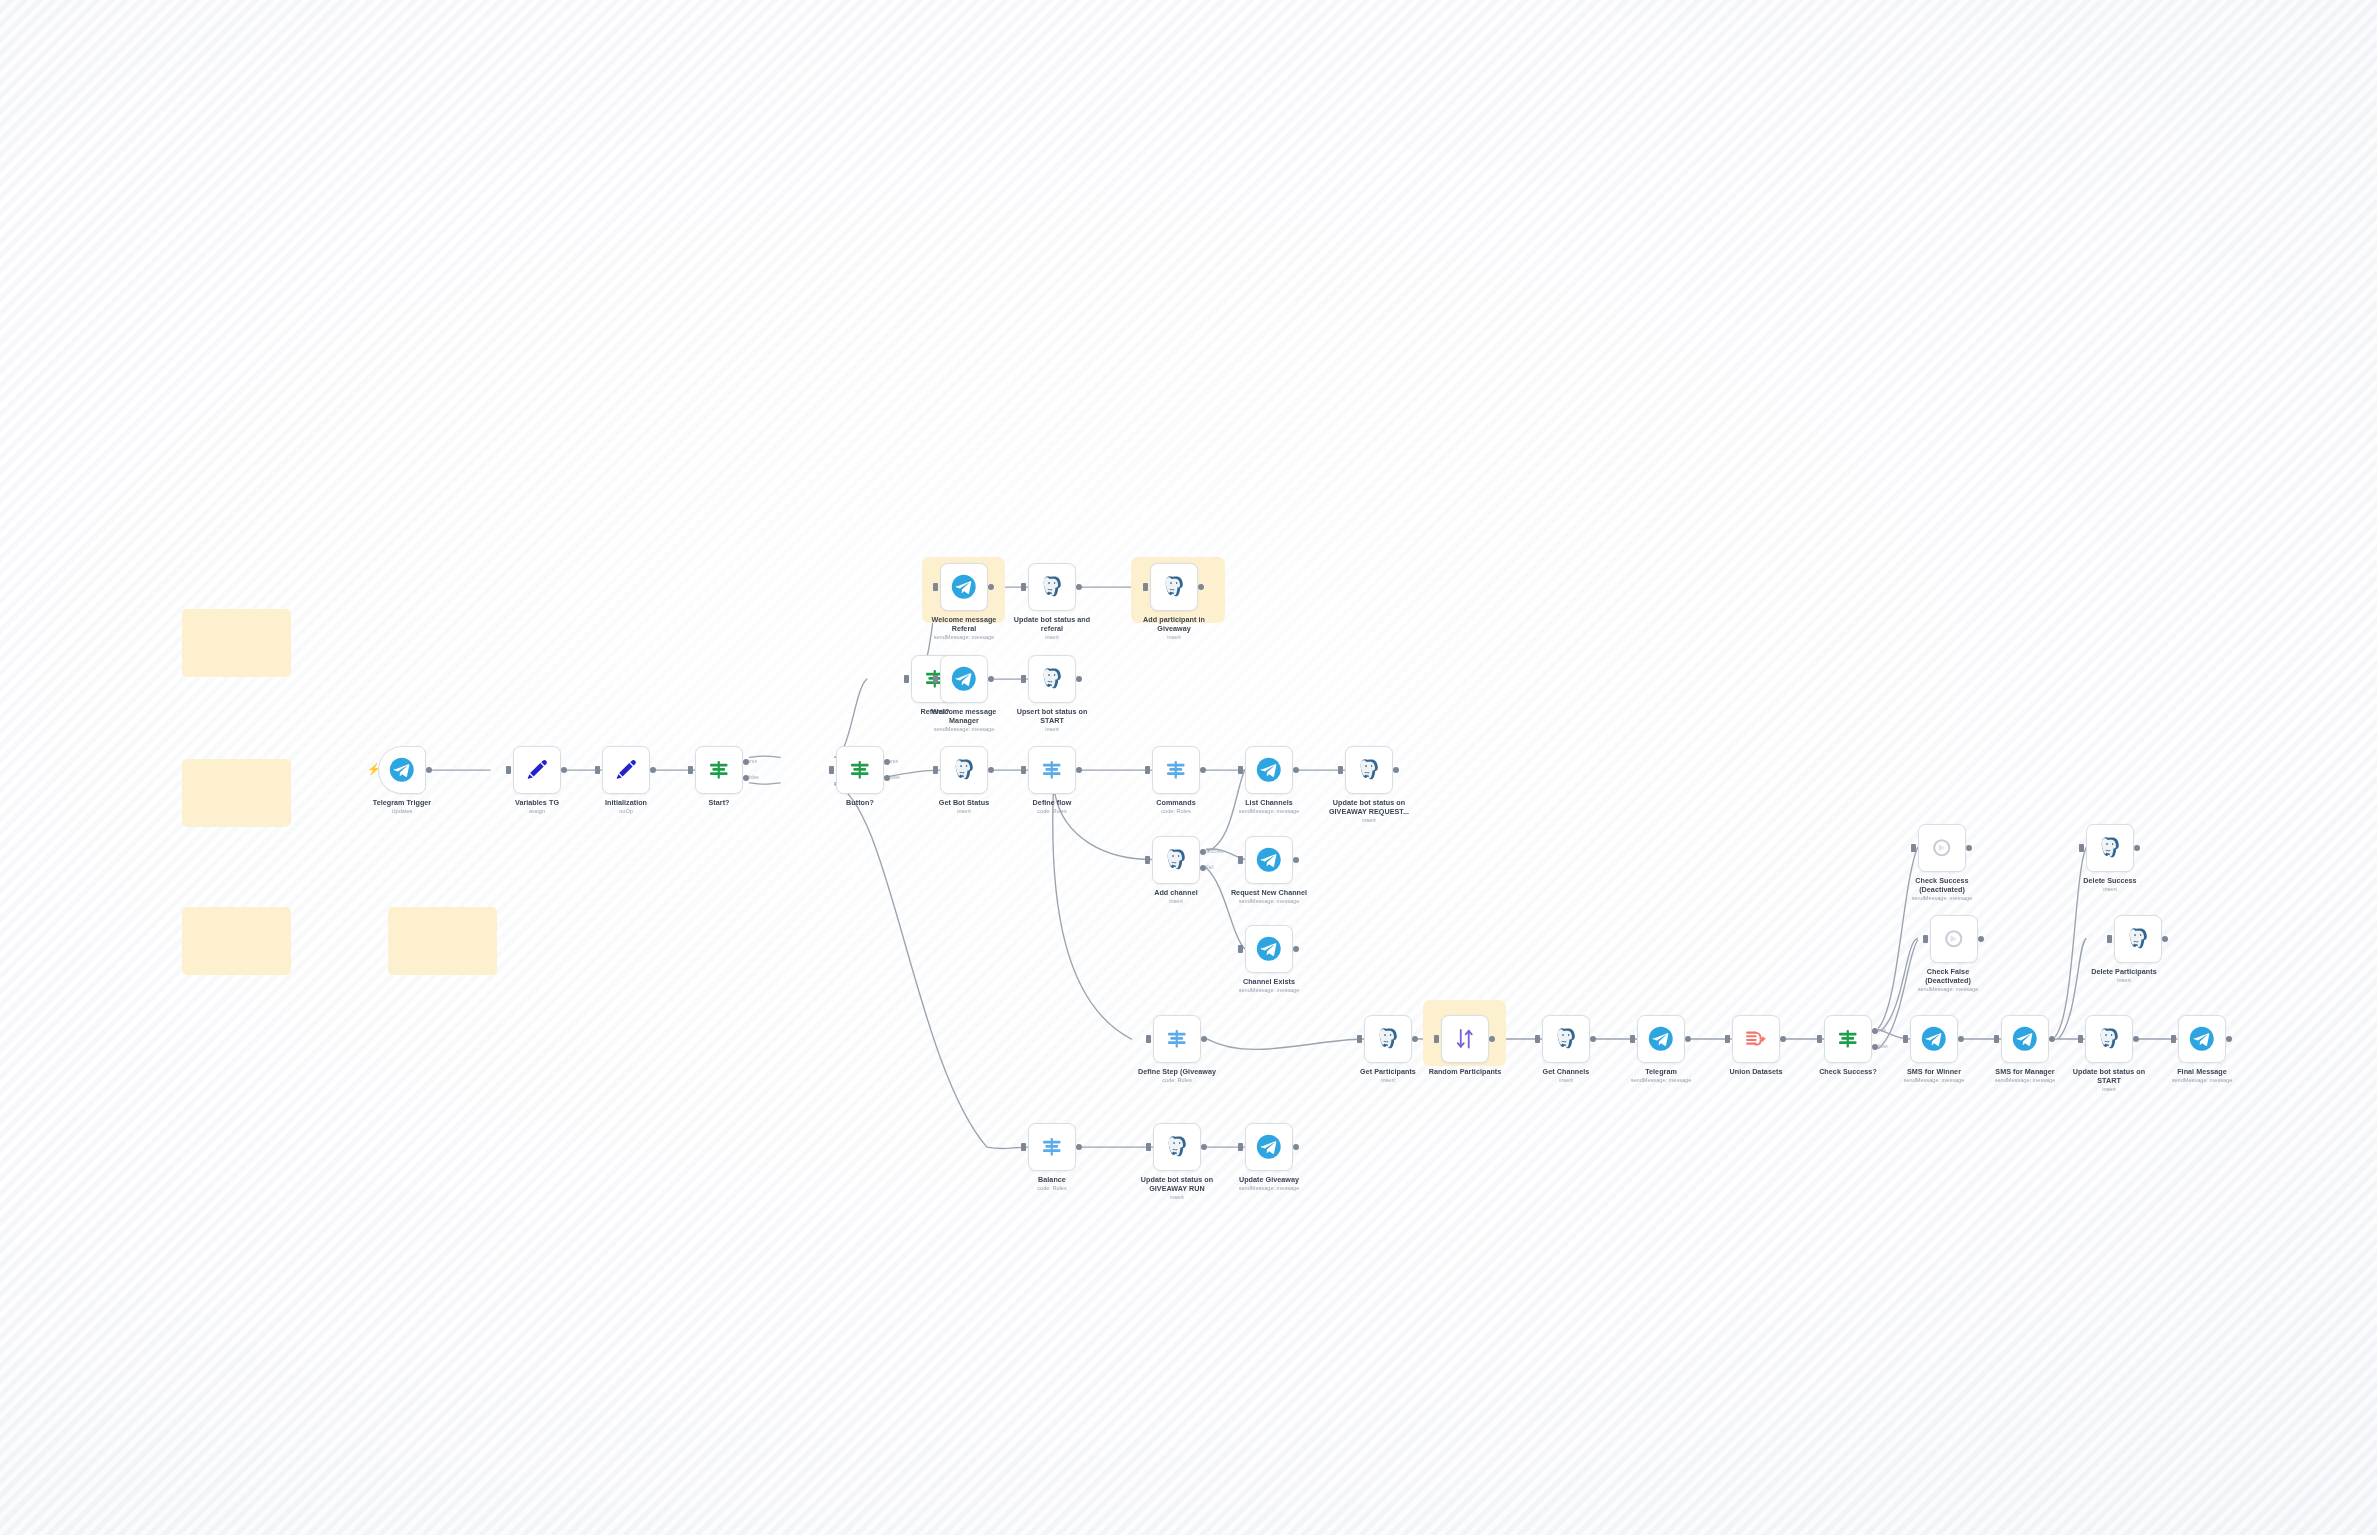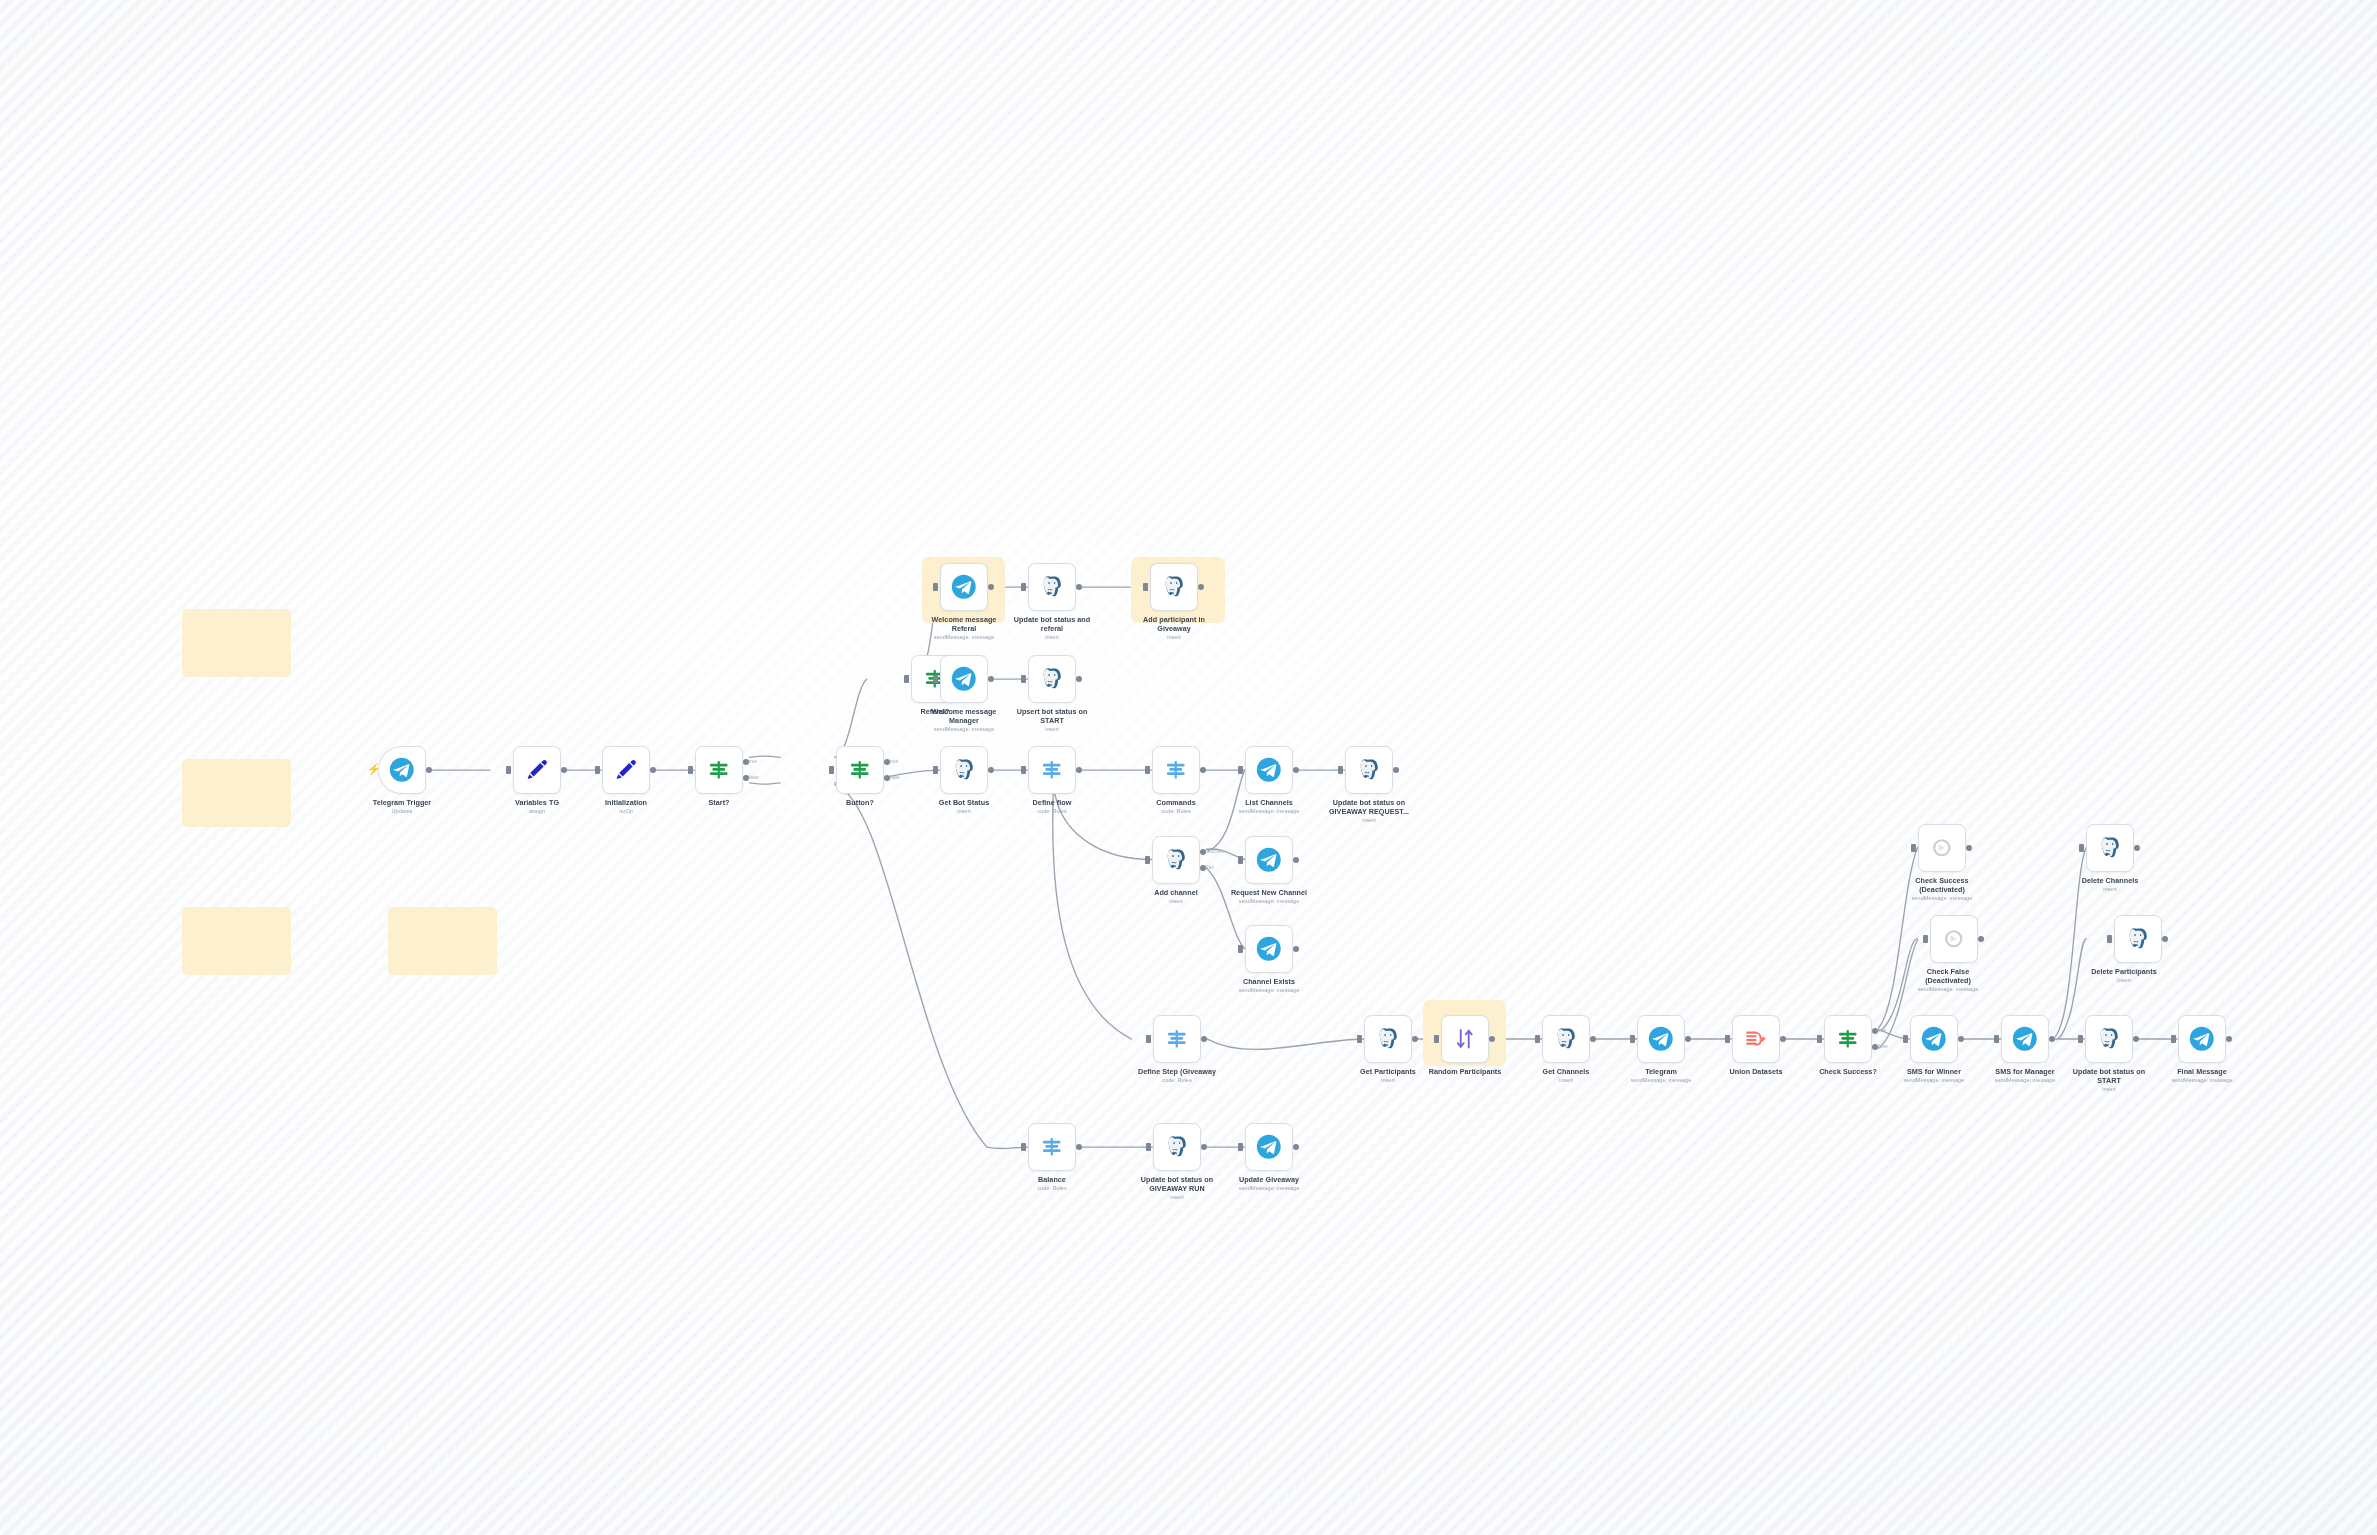--- a/index.html
+++ b/index.html
@@ -747,21 +747,21 @@
         </g>
         <g fill="#336791">
           <ellipse cx="12.6" cy="11.4" rx="1.0" ry="1.35"></ellipse>
           <ellipse cx="19.6" cy="11.2" rx="0.85" ry="1.2"></ellipse>
           <path d="M11.1 18.6c1.6.7 3.6.9 5.5.5l.15 1.0c-2.1.45-4.3.2-6.0-.6z"></path>
         </g>
       </svg>
           <div class="port in"></div>
           <div class="port out"></div>
         </div>
-        <div class="nlabel">Delete Channels</div>
+        <div class="nlabel">Delete Success</div>
         <div class="nsub s1">insert</div>
       </div>
       <div class="node" style="left: 2086px; top: 915px; padding-left: 28px;">
         <div class="nbox">
           <svg class="ico" viewBox="0 0 32 32">
         <g fill="#336791">
           <path d="M22.9 3.4c-2.6-.55-5.6-.5-8.3.1-2.5-1.3-5-1-6.5.5C6.3 5.8 5.6 9 6 13c.3 3.4 1.6 8.1 3.1 10.9 .8 1.45 1.8 2.4 2.9 2.35 .9-.05 1.6-.6 2.3-1.55 .5.18 1 .28 1.5.3 .1.35.2.7.35 1.0 .55 1.2 1.5 1.95 2.6 2.0 1.6.1 3-1.15 3.85-3.25 .7-1.75 1.35-4.6 1.55-7.1 2.05-.55 3.1-2.0 3.2-4.3 .1-2.7-.9-5.9-2.6-7.9-.95-1.1-2.2-1.8-3.85-2.05z"></path>
         </g>
         <g fill="#ffffff" opacity="0.92">
           <path d="M13.1 6.2c2-.45 4.1-.5 5.9-.15 1.2.25 2.1.75 2.75 1.5 1.35 1.6 2.2 4.35 2.1 6.55-.07 1.65-.7 2.45-2.1 2.7l-1.2.2-.05 1.2c-.15 2.3-.75 5.0-1.35 6.5-.6 1.5-1.35 2.1-1.95 2.05-.35-.02-.6-.25-.85-.8-.2-.45-.33-.95-.4-1.4l-.25-1.6-1.5-.12c-.55-.05-1.0-.18-1.35-.35l-1.0-.5-.65.9c-.45.62-.72.78-.9.79-.3.01-.85-.45-1.45-1.55-1.3-2.4-2.55-6.9-2.83-10.0-.35-3.5.25-6.1 1.35-7.2.95-.95 2.45-1.1 4.2-.15l.55.3z"></path>

